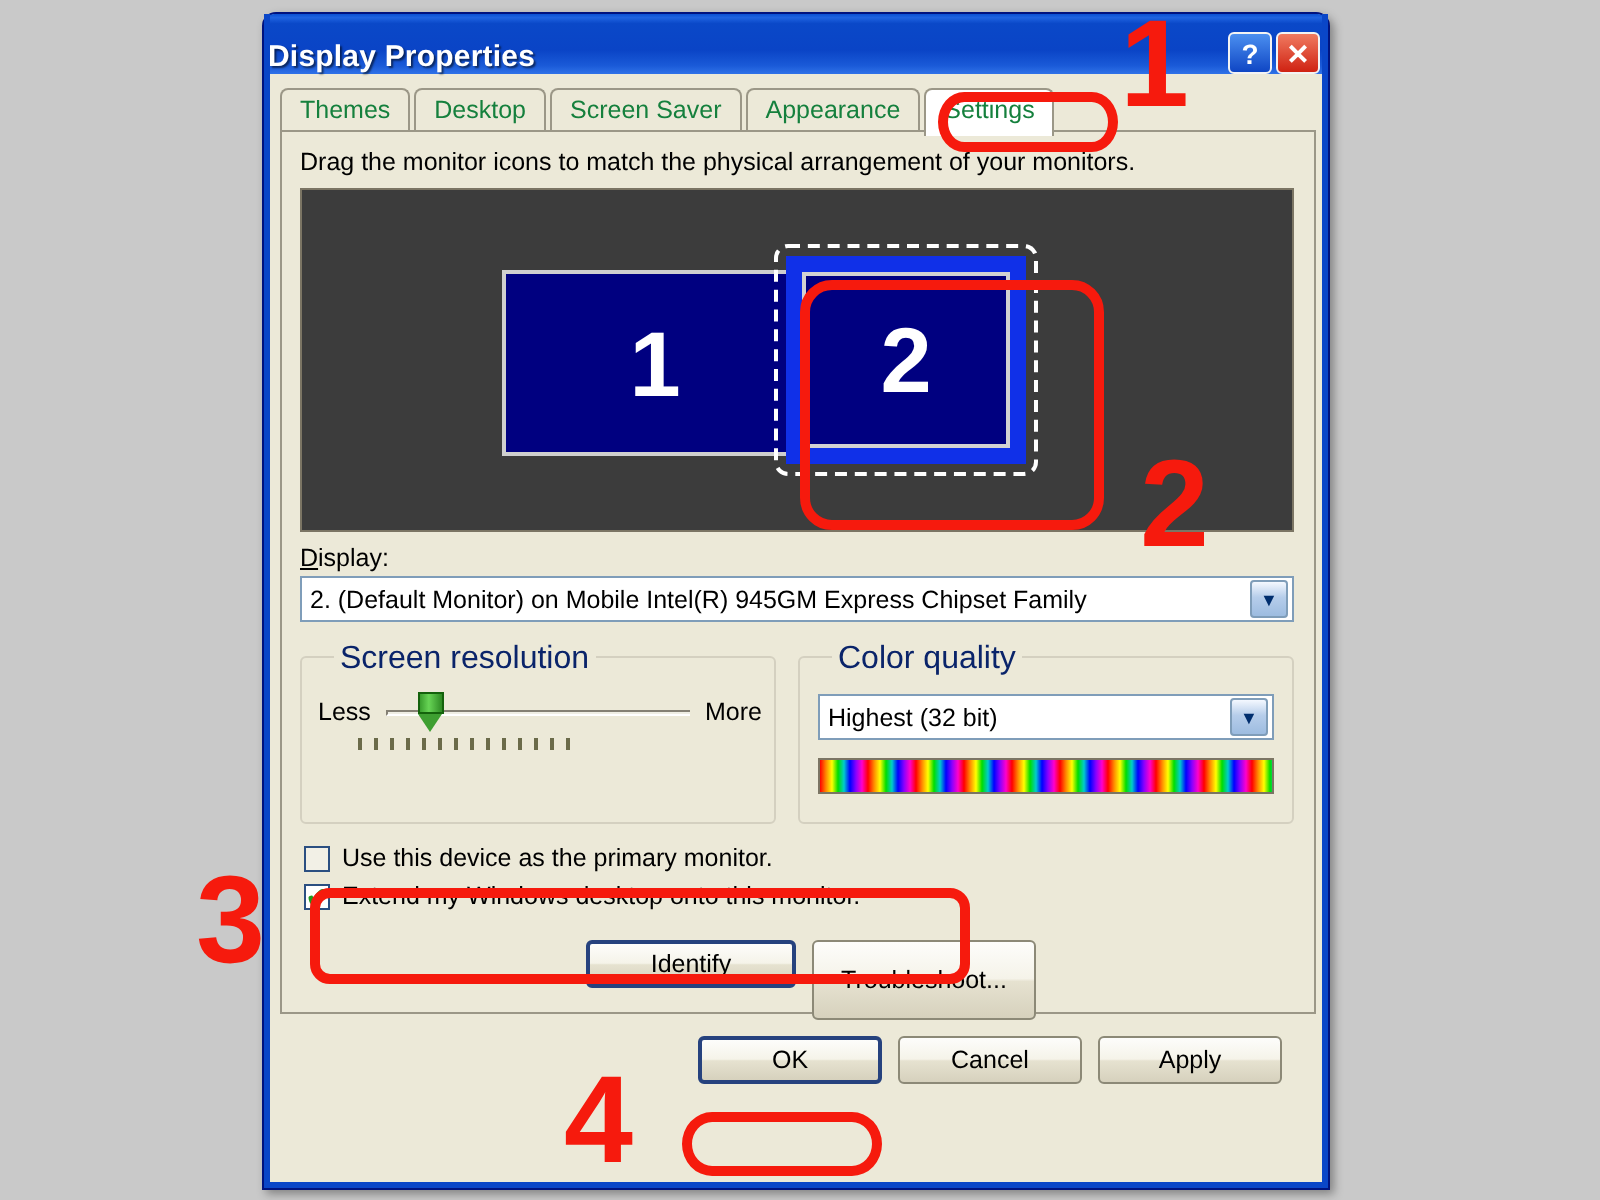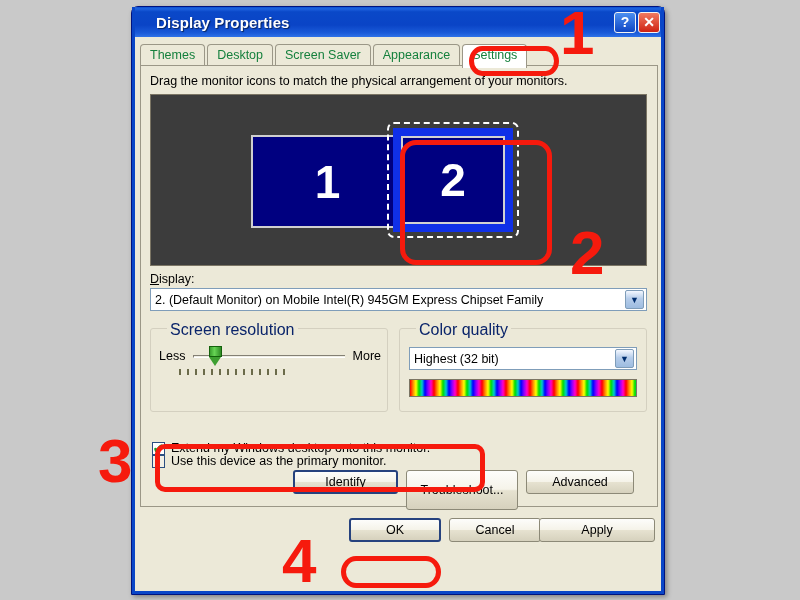--- a/index.html
+++ b/index.html
@@ -28,22 +28,22 @@
     border-top: none;
     border-radius: 0 0 0 0;
     box-sizing: border-box;
     pointer-events: none;
   }
   .titlebar {
     position: relative;
     height: 30px;
     background: linear-gradient(180deg,#0a50d2 0%,#1f63e0 6%,#0a48c8 16%,#0a44c6 60%,#1a5ad8 86%,#2f72e8 100%);
     border-radius: 5px 5px 0 0;
-    display: flex; align-items: center;
-    padding: 0 4px 0 24px;
+    display: flex; align-items: flex-end;
+    padding: 0 4px 0 2px;
     box-sizing: border-box;
   }
   .title-text {
     color: #fff; font-weight: bold; font-size: 15px;
     text-shadow: 1px 1px 1px rgba(0,0,0,.55);
     letter-spacing: .1px;
     flex: 1;
   }
   .tb-btn {
     width: 22px; height: 21px;
@@ -239,21 +239,21 @@
       #00cccc 12px, #0000ff 15px, #8800ff 18px, #ff00cc 21px, #ff0000 24px);
   }
 
   
   .chk-row {
     position: absolute; left: 11px;
     display: flex; align-items: center;
     font-size: 12.5px; color: #000;
     cursor: pointer;
   }
-  .chk-primary { top: 356px; margin-top: 32px; }
+  .chk-primary { top: 356px; }
   .chk-extend  { top: 375px; }
   .box {
     width: 13px; height: 13px;
     background: #fff;
     border: 1px solid #2b4f81;
     box-sizing: border-box;
     margin-right: 6px;
     display: flex; align-items: center; justify-content: center;
     flex: none;
   }
@@ -273,21 +273,21 @@
     box-sizing: border-box;
     cursor: pointer;
   }
   .btn.default { border: 2px solid #26427e; }
   .btn-identify     { position: absolute; left: 152px; top: 404px; width: 105px; height: 24px; }
   .btn-troubleshoot { position: absolute; left: 265px; top: 404px; width: 112px; height: 40px; }
   .btn-advanced     { position: absolute; left: 385px; top: 404px; width: 108px; height: 24px; }
 
   .btn-ok     { position: absolute; left: 217px; top: 511px; width: 92px; height: 24px; }
   .btn-cancel { position: absolute; left: 317px; top: 511px; width: 92px; height: 24px; }
-  .btn-apply  { position: absolute; left: 407px; top: 511px; width: 116px; height: 24px; }
+  .btn-apply  { position: absolute; left: 417px; top: 511px; width: 92px; height: 24px; }
 
   
   .ann-num {
     position: absolute;
     color: #f61a0d;
     font-family: "Liberation Sans", sans-serif;
     font-weight: bold;
     font-size: 62px;
     line-height: 62px;
     z-index: 50;
@@ -387,21 +387,20 @@
       </div>
       <div class="chk-row chk-extend">
         <div class="box">
           <span class="check">✔</span>
         </div>
         <span>Extend my Windows desktop onto this monitor.</span>
       </div>
 
       <div class="btn default btn-identify">Identify</div>
       <div class="btn btn-troubleshoot">Troubleshoot...</div>
-      <div class="btn btn-advanced">Advanced</div>
     </div>
 
     <div class="btn default btn-ok">OK</div>
     <div class="btn btn-cancel">Cancel</div>
     <div class="btn btn-apply">Apply</div>
 
     <div class="win-frame"></div>
   </div>
 
   <div class="ann-shape ann-tab"></div>

